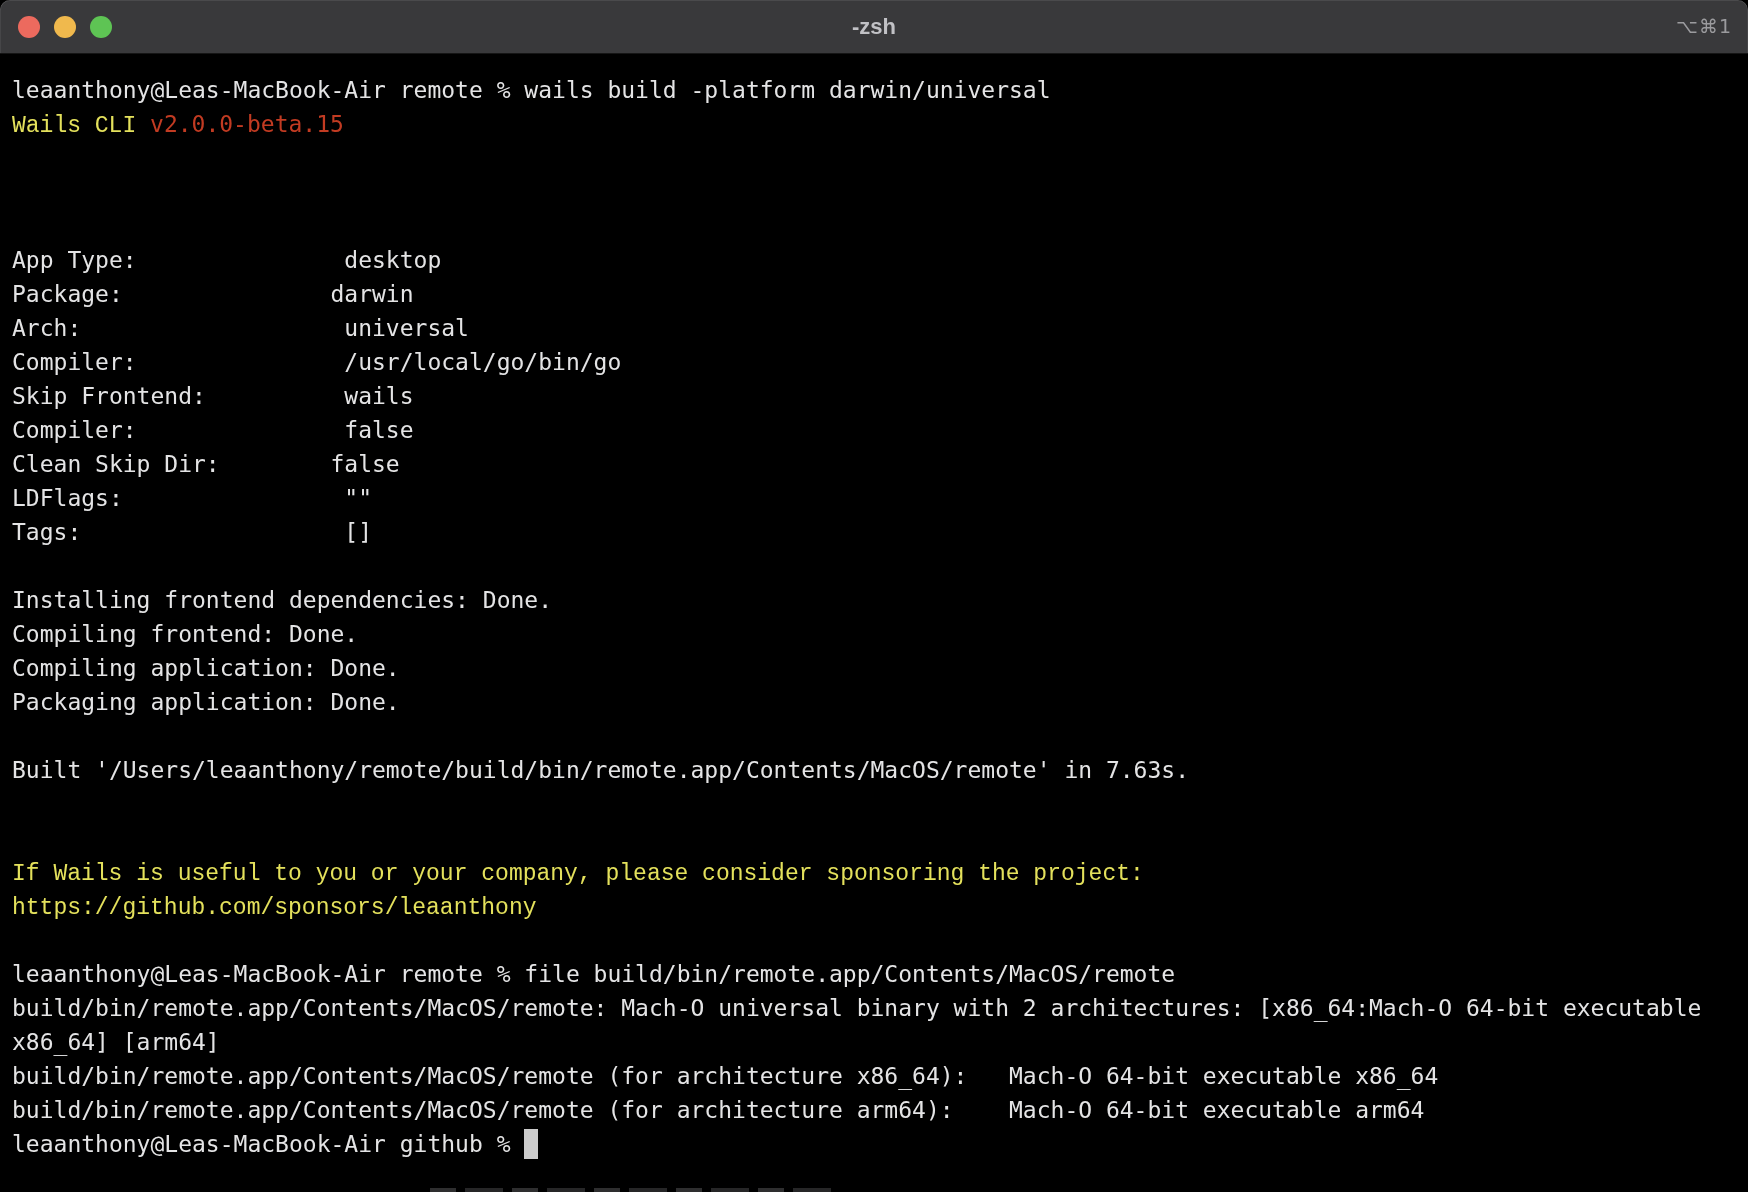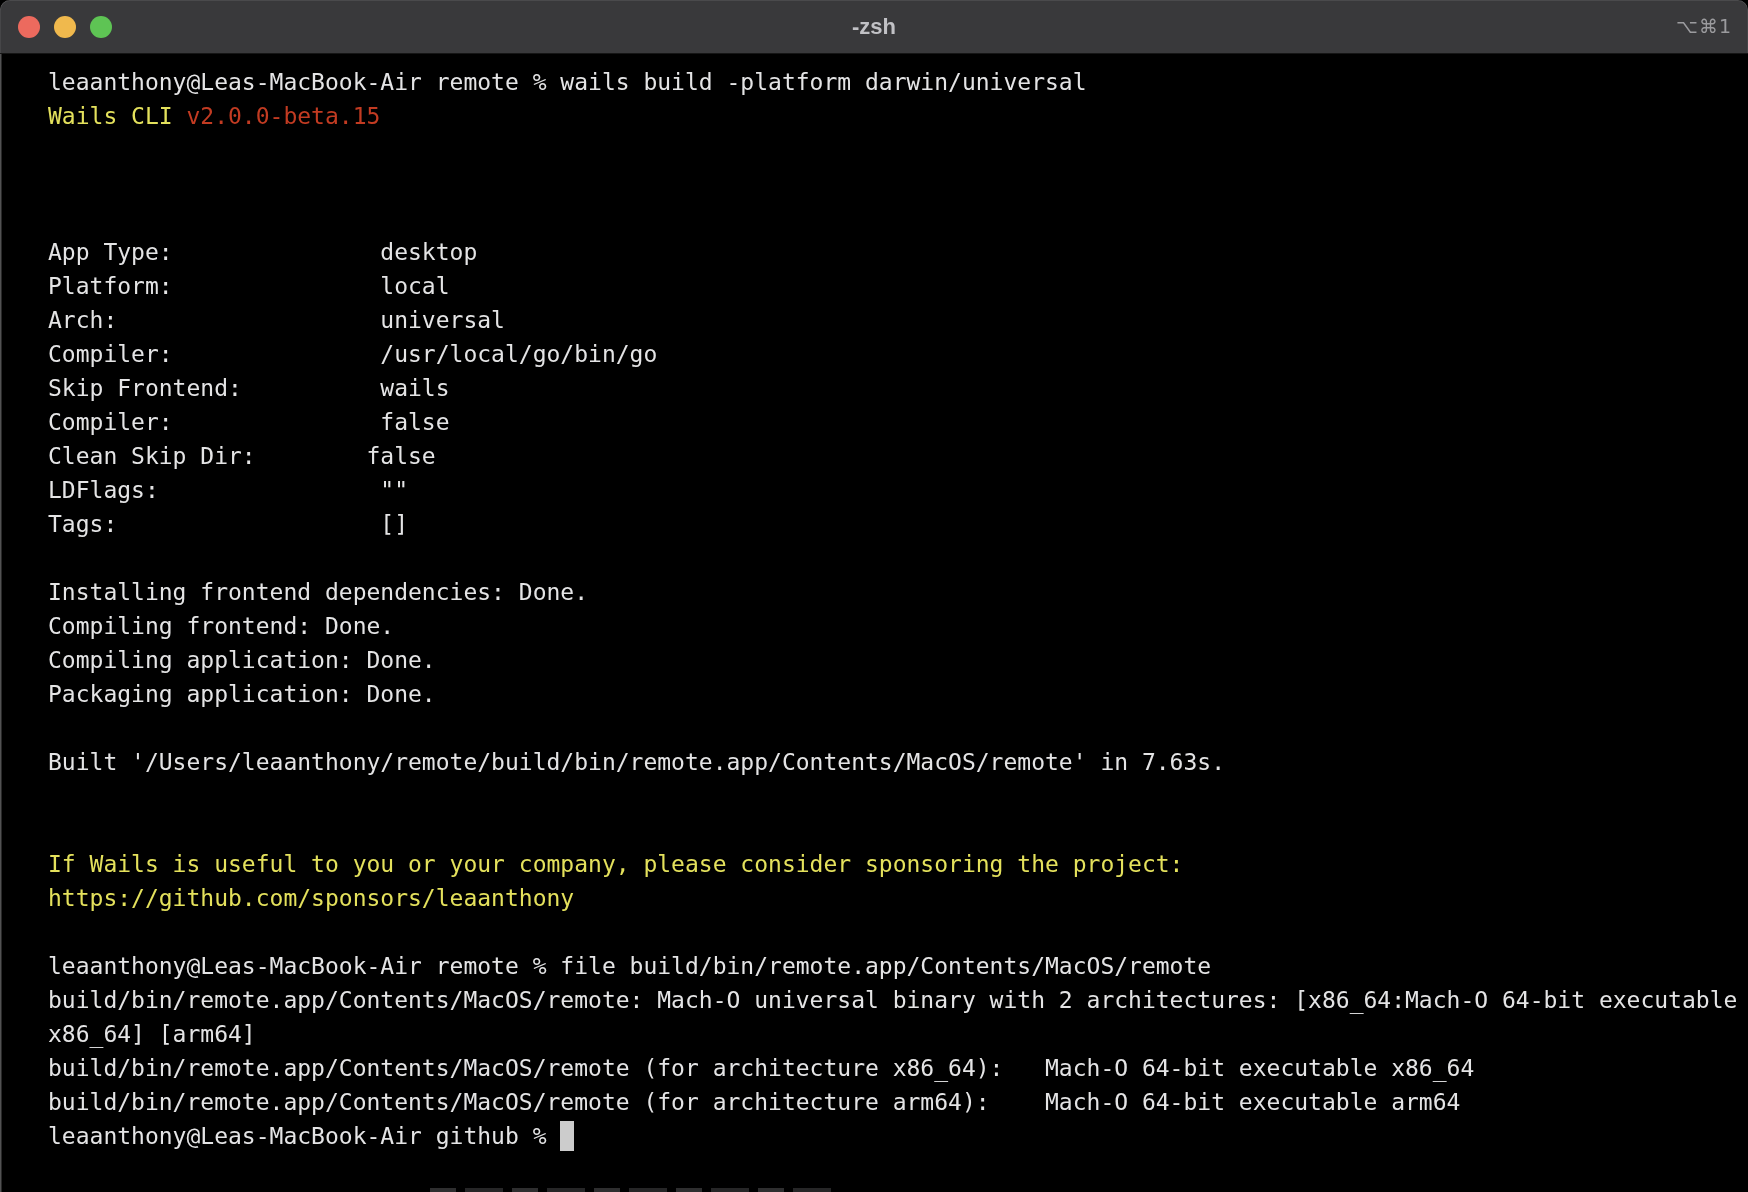--- a/index.html
+++ b/index.html
@@ -67,35 +67,34 @@
     height: 53px;
     line-height: 53px;
     font-family: "DejaVu Sans", sans-serif;
     font-size: 19px;
     letter-spacing: 1px;
     color: var(--shortcut-text, #9b9b9e);
   }
   .terminal {
     position: relative;
     height: 1139px;
-    padding: 11px 0 0 12px;
+    padding: 19px 0 0 12px;
     box-sizing: border-box;
     font-family: "DejaVu Sans Mono", "Liberation Mono", monospace;
     font-size: 23px;
     color: var(--default-text, #e4e4e5);
     background: var(--terminal-bg, #000);
-    margin-left: 36px;
   }
   .line {
     height: 34px;
     line-height: 34px;
     white-space: pre;
   }
   .seg-default { color: var(--default-text, #e4e4e5); }
-  .seg-yellow  { color: var(--ansi-yellow, #e4e15c); }
+  .seg-yellow  { color: var(--ansi-yellow, #e4e15c); font-family: Liberation Mono, monospace; }
   .seg-red     { color: var(--ansi-red, #c23b22); }
   .cursor {
     display: inline-block;
     width: 1ch;
     height: 30px;
     background: var(--cursor-color, #cccccc);
     vertical-align: middle;
     margin-top: -3px;
   }
   .bottom-artifact {
@@ -129,21 +128,21 @@
     <div class="titlebar-shortcut">⌥⌘1</div>
   </div>
 
   <div class="terminal" id="terminal-output">
       <div class="line"><span class="seg-default">leaanthony@Leas-MacBook-Air remote % wails build -platform darwin/universal</span></div>
       <div class="line"><span class="seg-yellow">Wails CLI </span><span class="seg-red">v2.0.0-beta.15</span></div>
       <div class="line"></div>
       <div class="line"></div>
       <div class="line"></div>
       <div class="line"><span class="seg-default">App Type:               desktop</span></div>
-      <div class="line"><span class="seg-default">Platform:               local</span></div>
+      <div class="line"><span class="seg-default">Package:               darwin</span></div>
       <div class="line"><span class="seg-default">Arch:                   universal</span></div>
       <div class="line"><span class="seg-default">Compiler:               /usr/local/go/bin/go</span></div>
       <div class="line"><span class="seg-default">Skip Frontend:          wails</span></div>
       <div class="line"><span class="seg-default">Compiler:               false</span></div>
       <div class="line"><span class="seg-default">Clean Skip Dir:        false</span></div>
       <div class="line"><span class="seg-default">LDFlags:                ""</span></div>
       <div class="line"><span class="seg-default">Tags:                   []</span></div>
       <div class="line"></div>
       <div class="line"><span class="seg-default">Installing frontend dependencies: Done.</span></div>
       <div class="line"><span class="seg-default">Compiling frontend: Done.</span></div>

